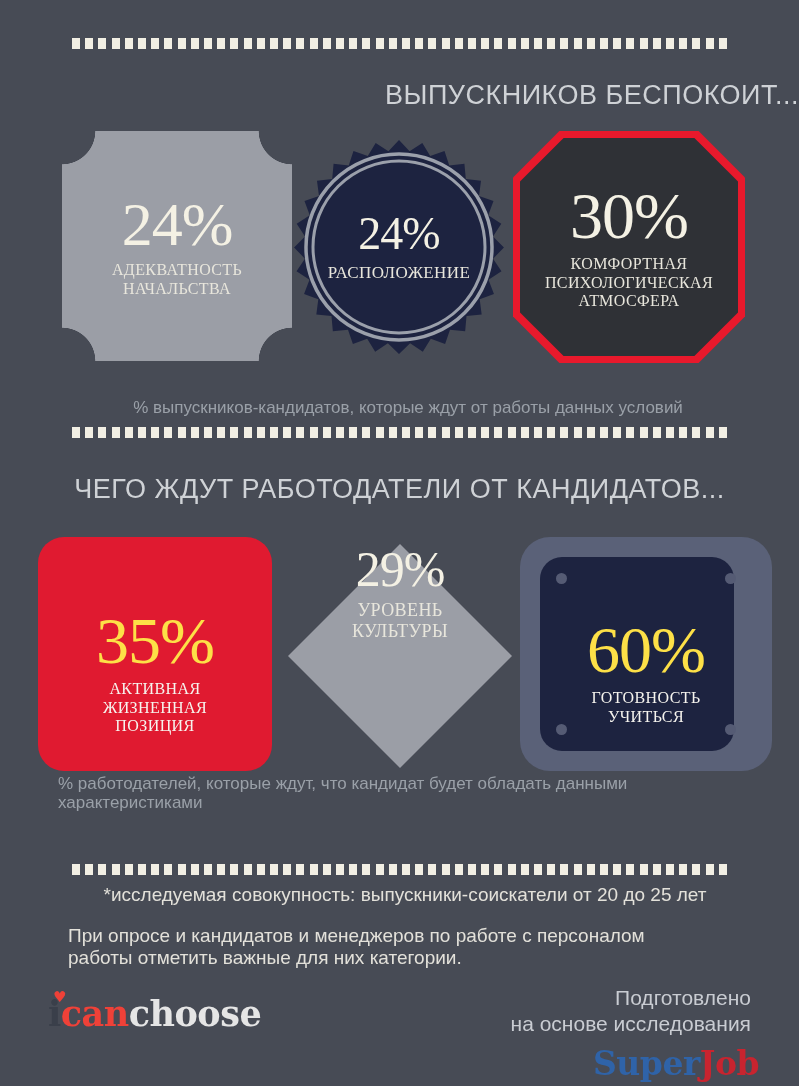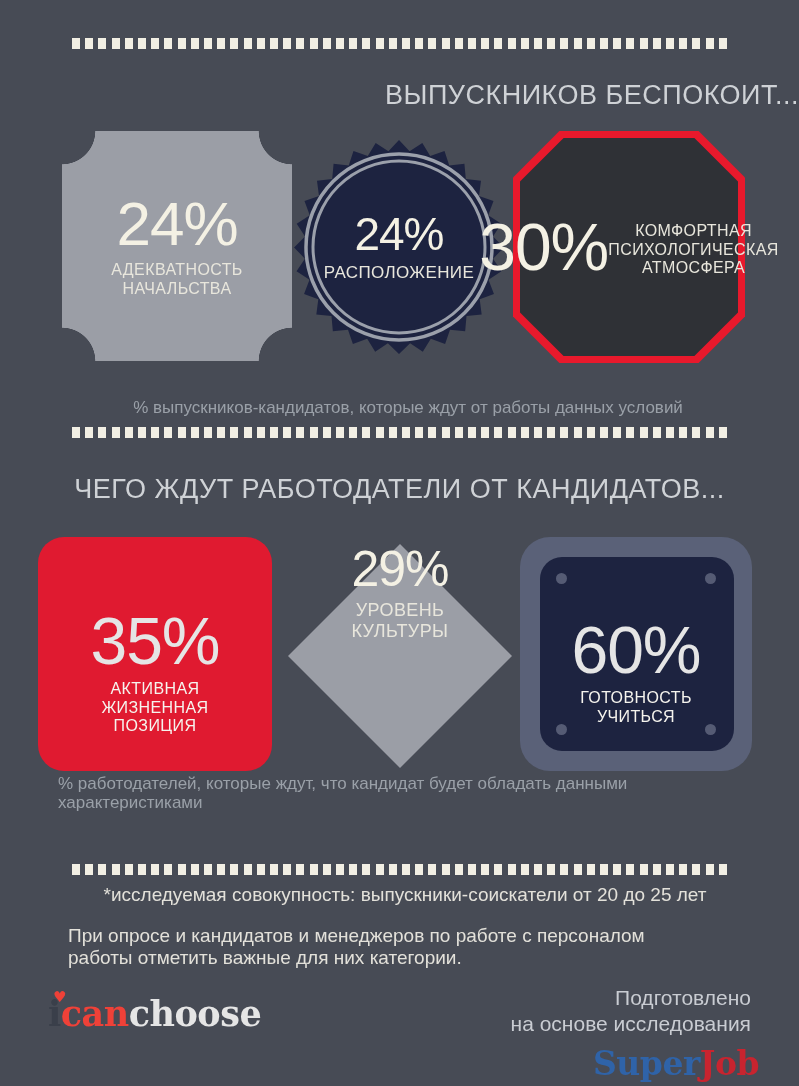--- a/index.html
+++ b/index.html
@@ -42,38 +42,39 @@
     white-space: nowrap;
   }
 
   
   .shape {
     position: absolute;
     display: flex;
     flex-direction: column;
     align-items: center;
     justify-content: center;
+    font-family: Liberation Serif, serif;
   }
   .pct {
     font-size: 62px;
     font-weight: 300;
     line-height: 1.0;
     letter-spacing: -1px;
   }
   .lbl {
     font-size: 16px;
     line-height: 1.16;
     text-align: center;
     letter-spacing: 0.4px;
     margin-top: 6px;
     font-weight: 400;
   }
   .pct-cream { color: #f4f1e4; }
   .lbl-cream { color: #e8e6dc; }
-  .pct-white { color: #e5e5e5; margin-top: 36px; }
+  .pct-white { color: #fde047; margin-top: 36px; }
   .lbl-white { color: #f6f4ee; }
 
   
   #shape-adequacy {
     left: 62px; top: 131px; width: 230px; height: 230px;
     background:
       radial-gradient(circle at 0% 0%,      rgba(0,0,0,0) 0 33px, #9b9ea6 33.6px) top left    / 50% 50% no-repeat,
       radial-gradient(circle at 100% 0%,    rgba(0,0,0,0) 0 33px, #9b9ea6 33.6px) top right   / 50% 50% no-repeat,
       radial-gradient(circle at 0% 100%,    rgba(0,0,0,0) 0 33px, #9b9ea6 33.6px) bottom left / 50% 50% no-repeat,
       radial-gradient(circle at 100% 100%,  rgba(0,0,0,0) 0 33px, #9b9ea6 33.6px) bottom right/ 50% 50% no-repeat;
@@ -99,21 +100,21 @@
   #shape-atmosphere .oct-fill {
     position: absolute; left: 0; top: 0; width: 100%; height: 100%;
     clip-path: polygon(20% 0%, 80% 0%, 100% 20%, 100% 80%, 80% 100%, 20% 100%, 0% 80%, 0% 20%);
   }
   #shape-atmosphere .oct-border { background: #e8192c; }
   #shape-atmosphere .oct-fill {
     background: #2f3136;
     left: 7px; top: 7px; width: calc(100% - 14px); height: calc(100% - 14px);
   }
   #shape-atmosphere .oct-inner {
-    position: relative; z-index: 3; display:flex; flex-direction:row;
+    position: relative; z-index: 3; display:flex; flex-direction:column;
     align-items:center; justify-content:center; width:100%; height:100%;
   }
 
   
   #shape-activepos {
     left: 38px; top: 537px; width: 234px; height: 234px;
     background: #e01a30;
     border-radius: 26px;
   }
 
@@ -126,21 +127,21 @@
     background: #9b9ea6;
     clip-path: polygon(50% 0%, 100% 50%, 50% 100%, 0% 50%);
   }
   #shape-culture .diamond-inner {
     position: relative; z-index: 2; display:flex; flex-direction:column;
     align-items:center; justify-content:flex-start; width:100%; height:100%;
   }
 
   
   #shape-learn {
-    left: 520px; top: 537px; width: 232px; height: 234px;
+    left: 520px; top: 537px; width: 252px; height: 234px;
   }
   #shape-learn .plate-back {
     position:absolute; left:0; top:0; width:100%; height:100%;
     background: #5a6178;
     border-radius: 30px;
   }
   #shape-learn .plate-front {
     position:absolute; left:20px; top:20px; width:194px; height:194px;
     background: #1d2340;
     border-radius: 22px;

